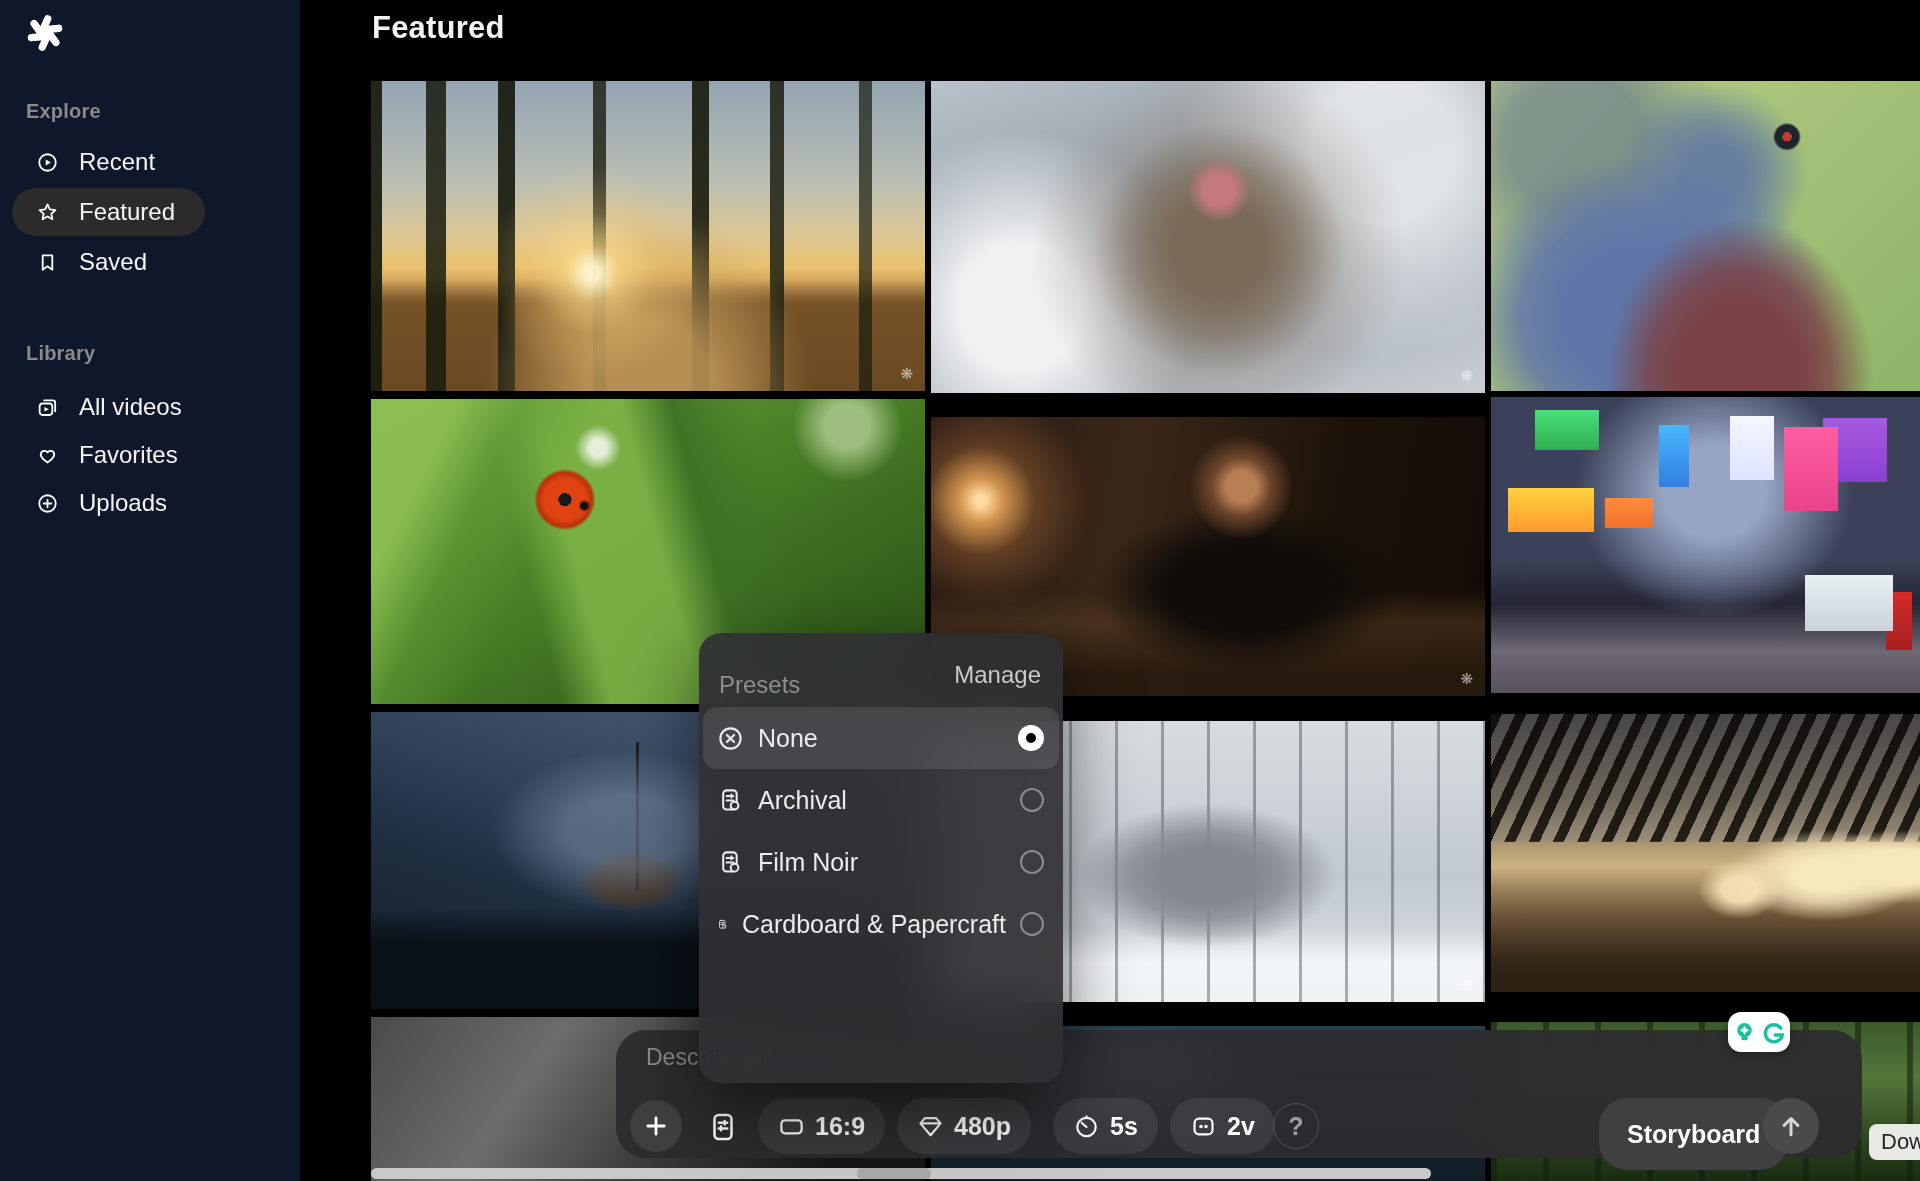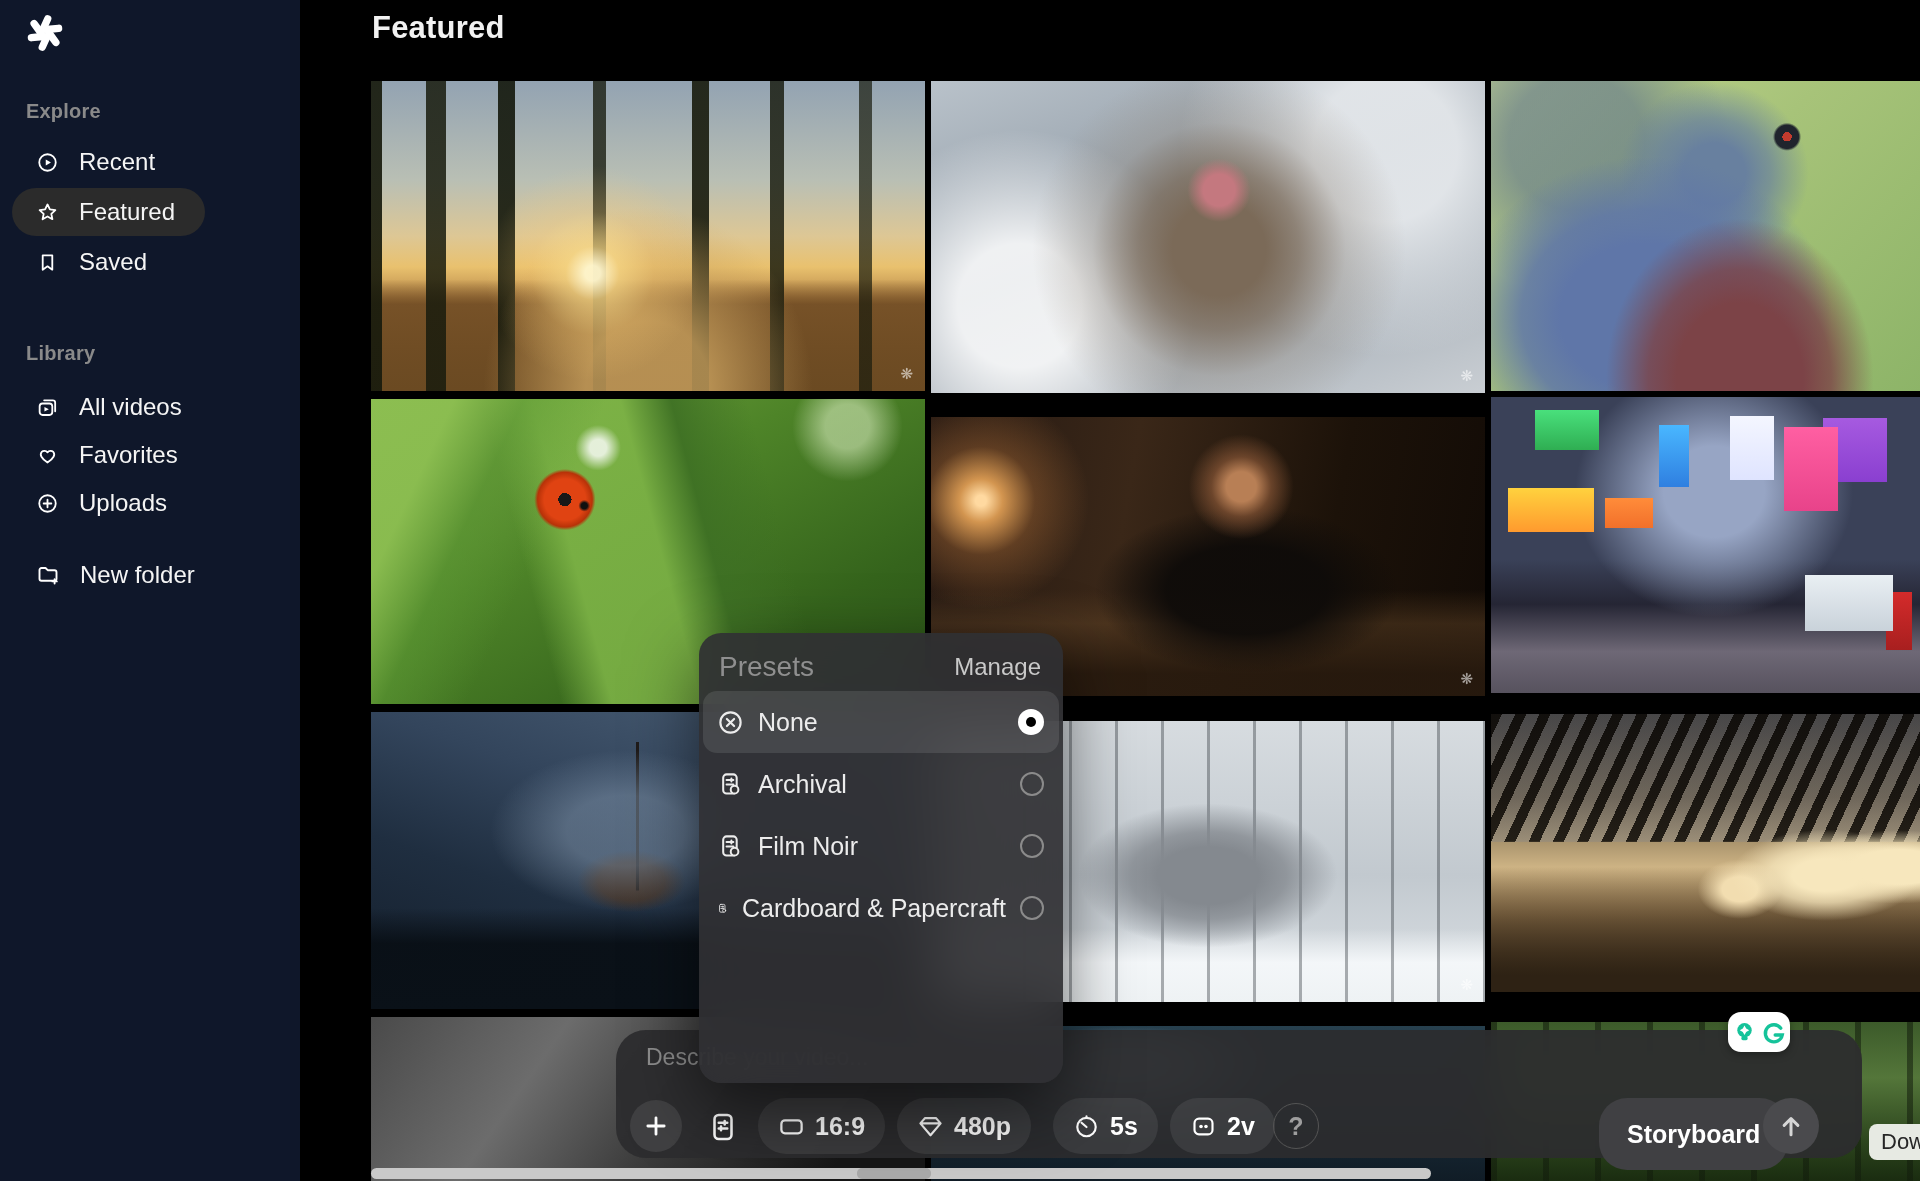--- a/index.html
+++ b/index.html
@@ -106,21 +106,21 @@
   #help-btn { width:46px; height:46px; border-radius:50%; border:1.5px solid #555; color:#9e9e9e;
     font-size:25px; font-weight:700; background:transparent; }
   #storyboard-btn { left:1599px; top:1098px; height:72px; padding:0 28px; border-radius:28px;
     background:#404043; font-size:25px; font-weight:600; }
   #send-btn { left:1763px; top:1098px; width:56px; height:56px; border-radius:50%; background:#4a4a4d; }
 
   
   #presets { position:absolute; left:699px; top:633px; width:364px; height:450px; border-radius:22px;
     background:rgba(48,48,51,.92); backdrop-filter:blur(28px); box-shadow:0 24px 70px rgba(0,0,0,.55); z-index:20; }
   #presets .hdr { display:flex; justify-content:space-between; align-items:center; padding:18px 22px 8px 20px; }
-  #presets .hdr .t { font-size:28px; color:#8f8f8f; }
+  #presets .hdr .t { font-size:24px; color:#8f8f8f;margin-top:20px; }
   #presets .hdr .m { font-size:24px; color:#c9c9c9; cursor:pointer; }
   .preset-row { position:relative; margin:0 4px; height:62px; display:flex; align-items:center; gap:14px;
     padding:0 15px 0 14px; border-radius:14px; cursor:pointer; }
   .preset-row.selected { background:rgba(255,255,255,.10); }
   .preset-row .lbl { font-size:25px; color:#ececec; flex:1; white-space:nowrap; }
   .radio { width:24px; height:24px; border-radius:50%; border:2px solid #8b8b8b; flex:0 0 auto; }
   .radio.on { width:26px; height:26px; border:none; background:#fff; position:relative; }
   .radio.on::after { content:""; position:absolute; left:8px; top:8px; width:10px; height:10px; border-radius:50%; background:#000; }
 
   
@@ -191,27 +191,20 @@
   </div>
 
   <div class="side-item" style="top:479px">
     <svg width="23" height="23" viewBox="0 0 24 24" fill="none" stroke="#fff" stroke-width="1.9" stroke-linecap="round">
       <circle cx="12" cy="12" r="8.6"></circle>
         <path d="M12 8 v8 M8 12 h8"></path>
     </svg>
     <span>Uploads</span>
   </div>
 
-  <div class="side-item" style="top:551px">
-    <svg width="24" height="24" viewBox="0 0 24 24" fill="none" stroke="#fff" stroke-width="1.9" stroke-linecap="round" stroke-linejoin="round">
-      <path d="M3.5 7 a2 2 0 0 1 2 -2 h4 l2.2 2.2 h6.8 a2 2 0 0 1 2 2 v6.6 a2 2 0 0 1 -2 2 h-13 a2 2 0 0 1 -2 -2 z"></path>
-      <path d="M18.6 16.2 v4.4 M16.4 18.4 h4.4"></path>
-    </svg>
-    <span>New folder</span>
-  </div>
 </div>
 
 <div id="page-title">Featured</div>
 
 <div class="thumb t-poplar" style="left:371px;  top:81px;   width:554px; height:310px;">
   <span class="wm">❋</span>
   </div>
 <div class="thumb t-ladybug" style="left:371px;  top:399px;  width:554px; height:305px;"></div>
 <div class="thumb t-ship" style="left:371px;  top:712px;  width:554px; height:297px;"></div>
 <div class="thumb t-darkgray" style="left:371px;  top:1017px; width:554px; height:164px;"></div>

